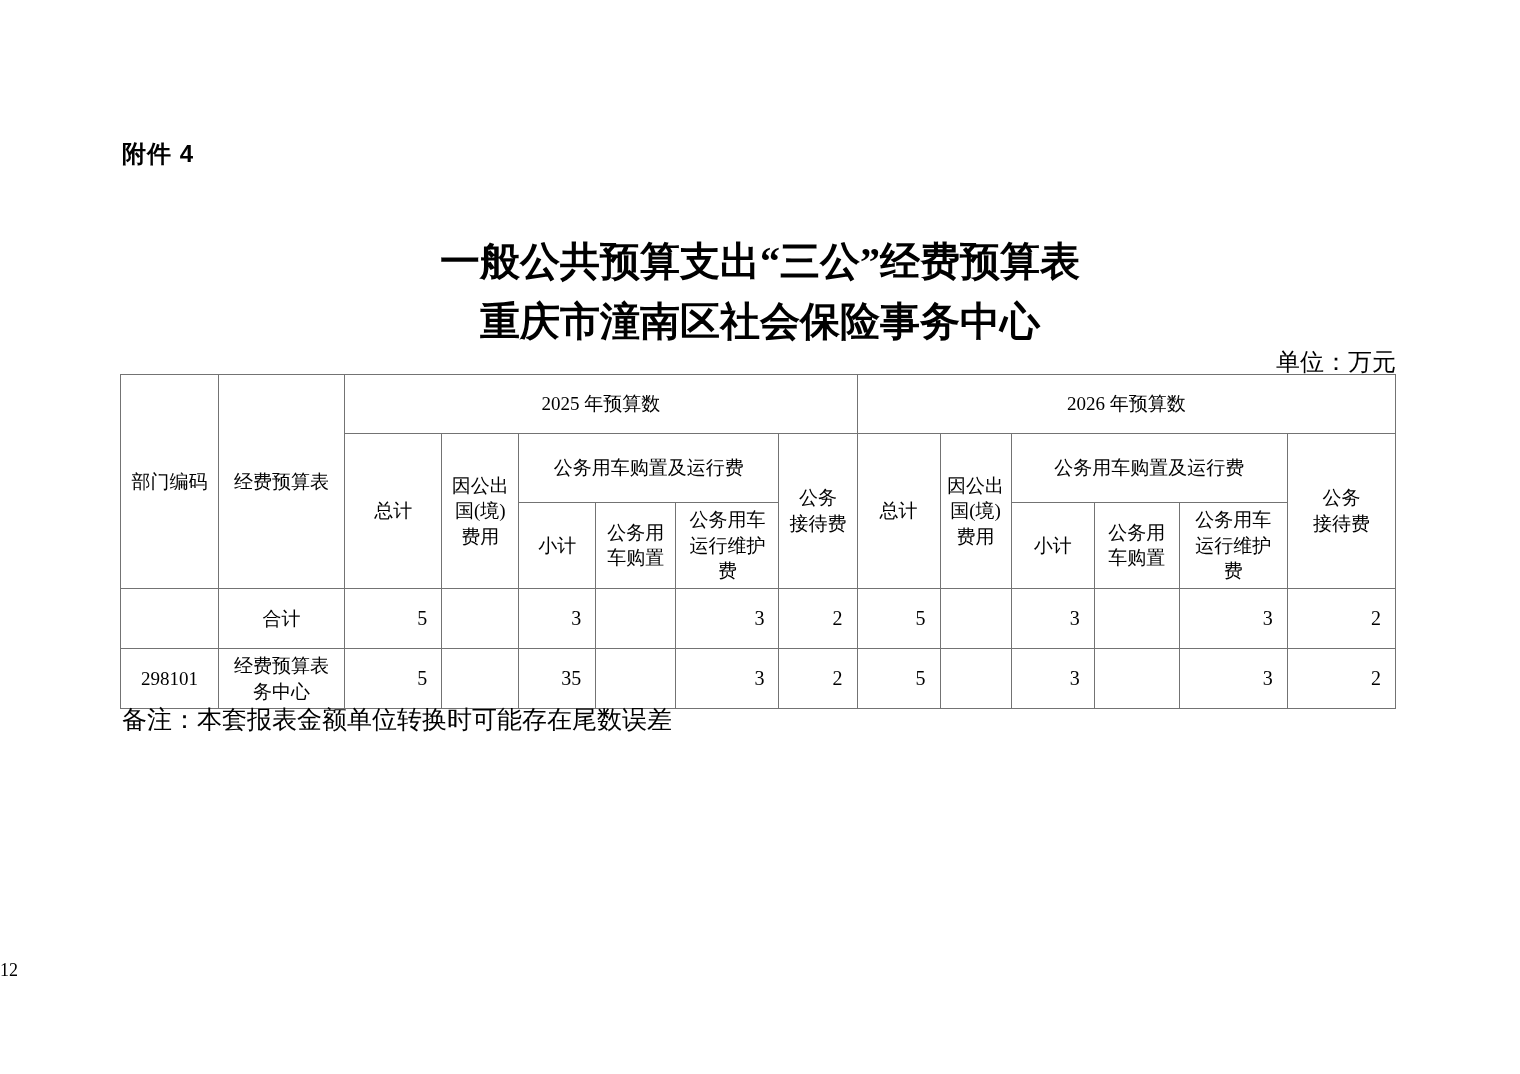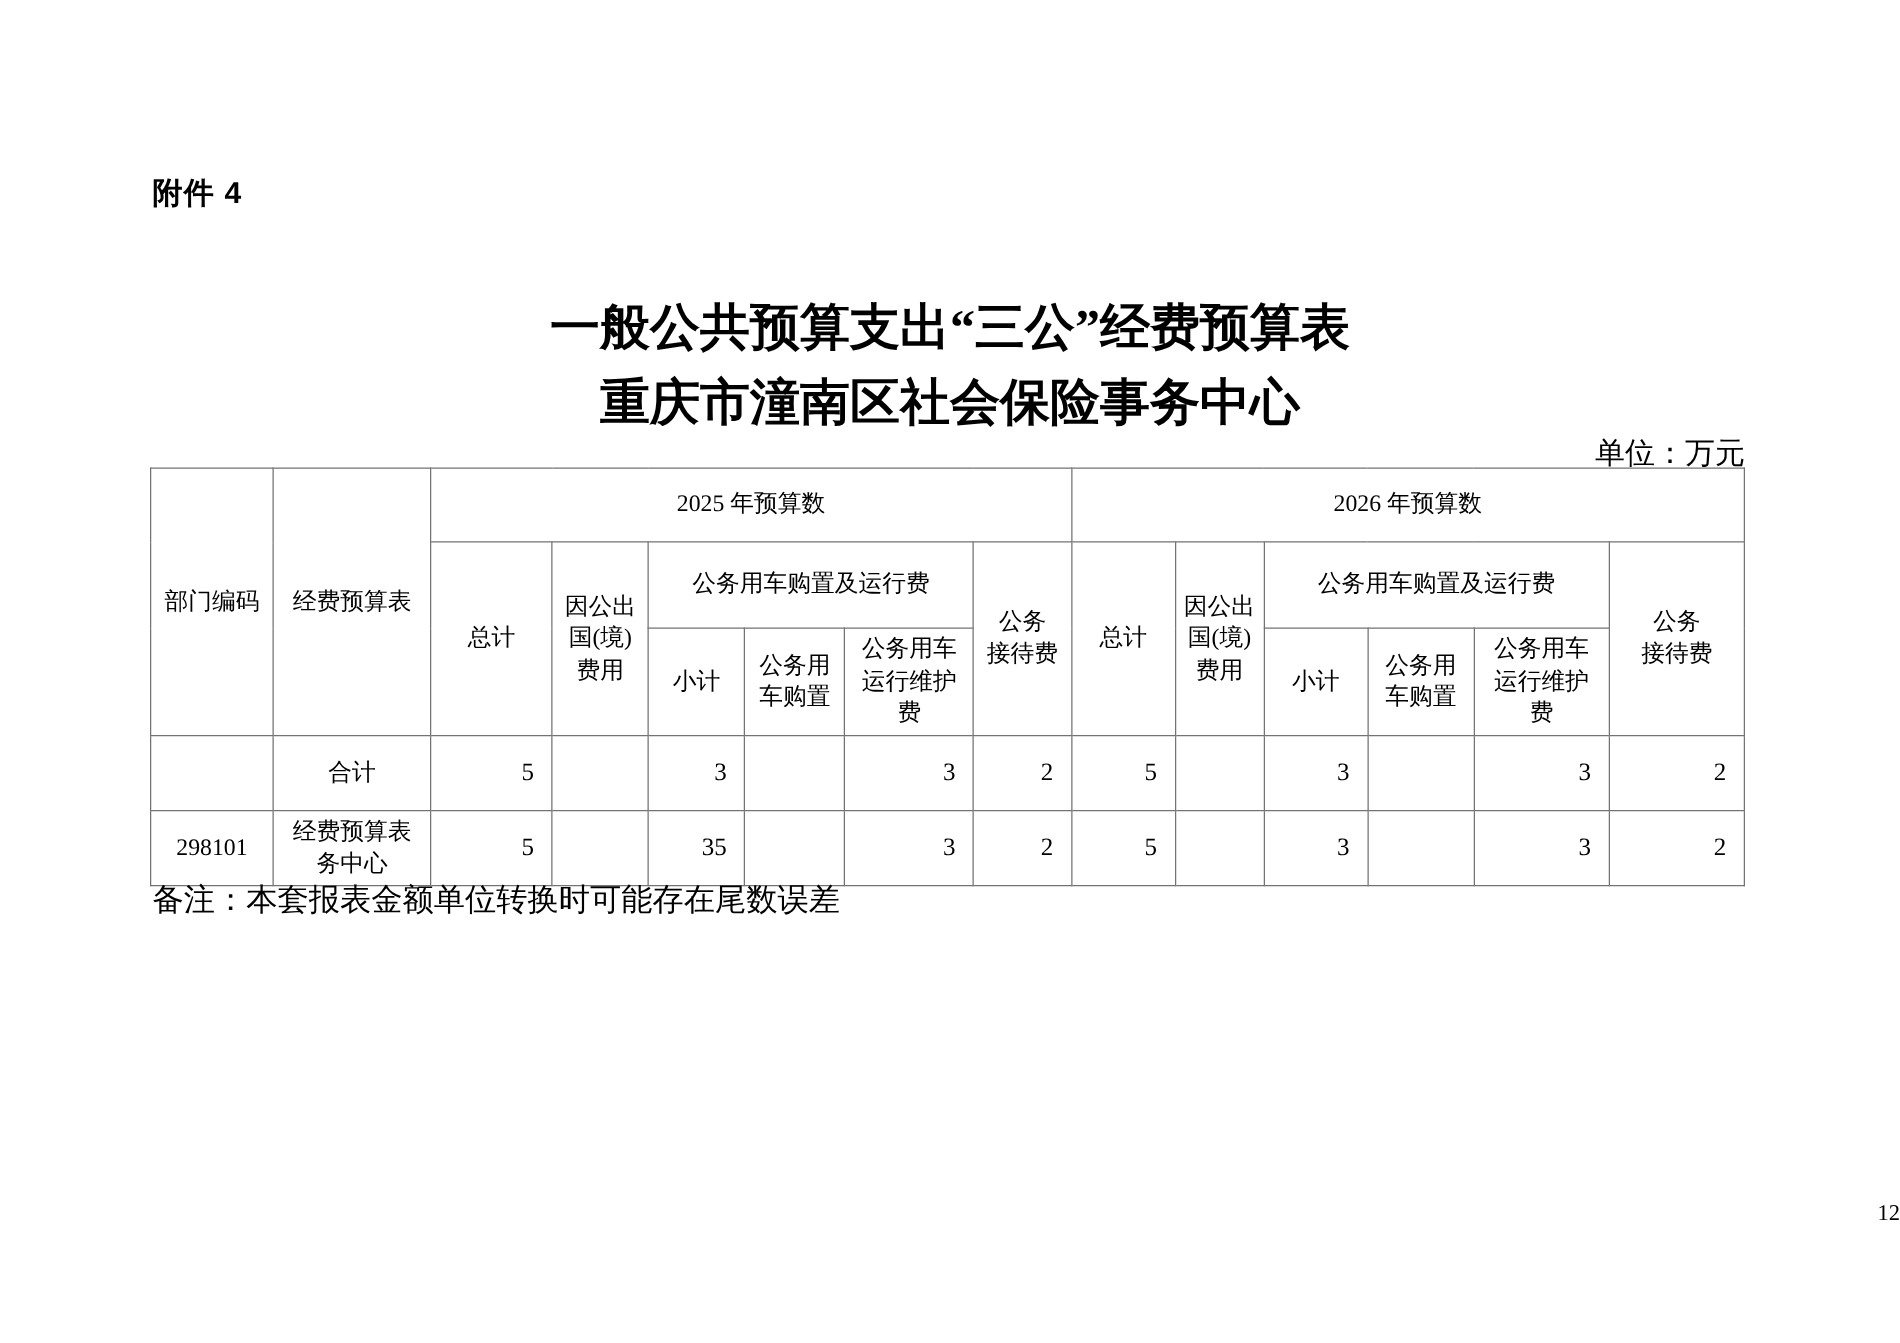--- a/index.html
+++ b/index.html
@@ -38,21 +38,21 @@
   }
   tr.r-year  { height:59px; }
   tr.r-head2 { height:69px; }
   tr.r-head3 { height:75px; }
   tr.r-data  { height:60px; }
   .footnote {
     position:absolute; left:122px; top:703px; font-size:25px;
   }
   .page-number {
     position:absolute; left:0; top:960px; width:1520px;
-    text-align:right; font-size:18px;
+    text-align:left; font-size:18px;
   }
 </style>
 </head>
 <body>
 
 <div class="attachment">附件 4</div>
 
 <div class="title-block">
   <div>一般公共预算支出“三公”经费预算表</div>
   <div>重庆市潼南区社会保险事务中心</div>

